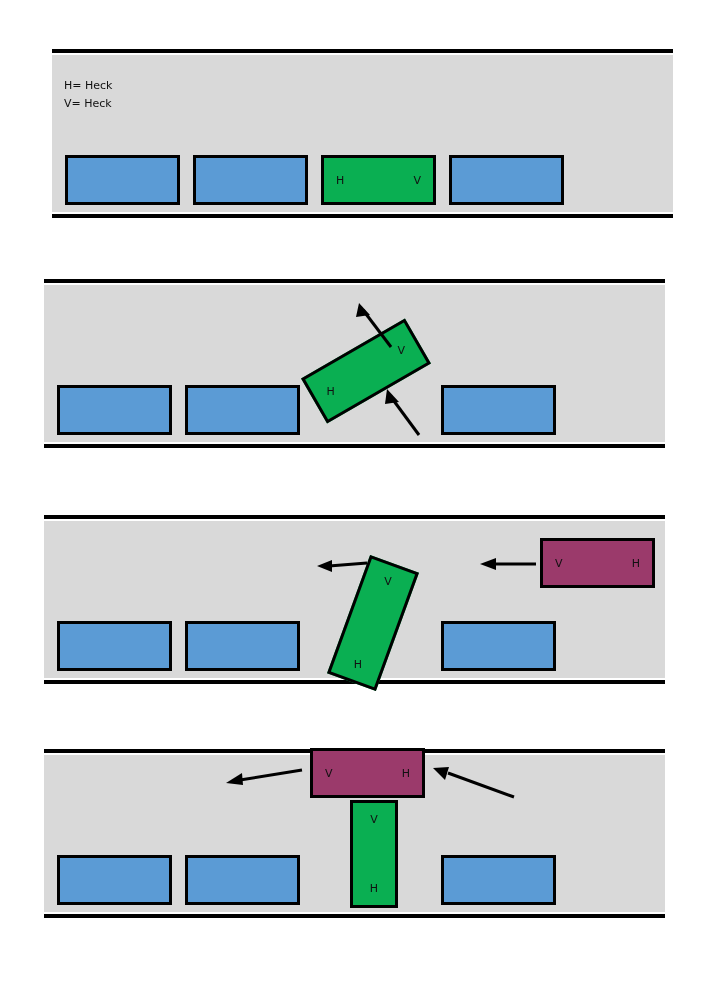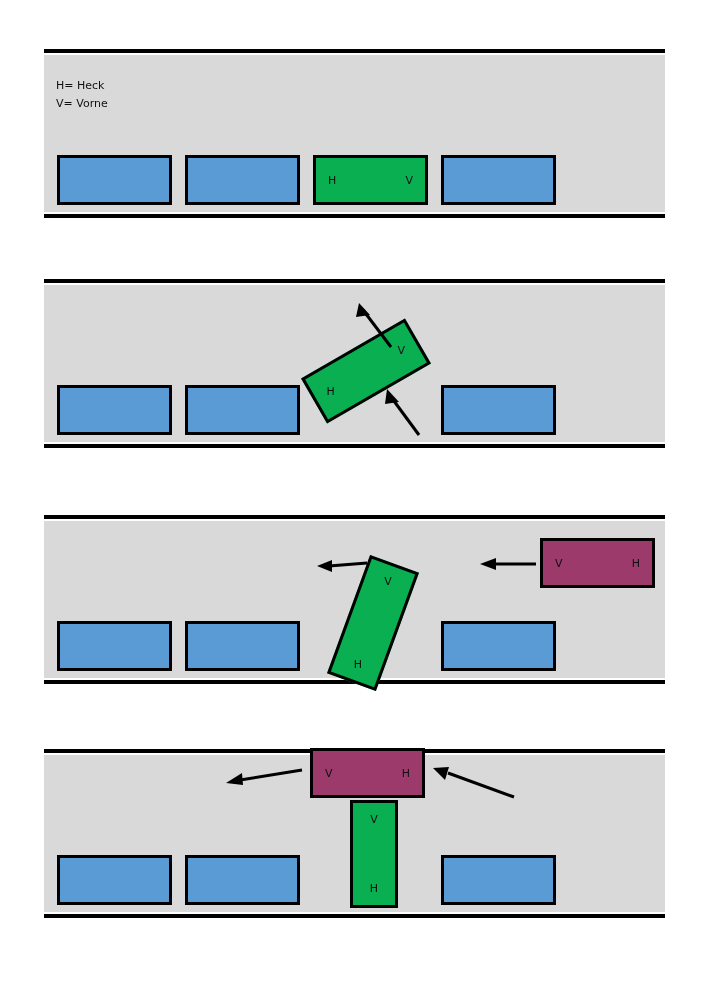--- a/index.html
+++ b/index.html
@@ -90,28 +90,28 @@
   .arrow {
     position: absolute;
     overflow: visible;
   }
 </style>
 </head>
 <body>
 
 <div class="page">
 
-  <div class="panel" style="top:55px; height:157px;">
+  <div class="panel" style="top:55px; height:157px;margin-left:8px;">
     <div class="road"></div>
     <div class="kerb kerb-top"></div>
     <div class="kerb kerb-bottom"></div>
 
     <div class="legend">
       <div>H= Heck</div>
-      <div>V= Vorne</div>
+      <div>V= Heck</div>
     </div>
 
     <div class="car blue" style="left:13px; top:100px; width:115px; height:50px;"></div>
 
     <div class="car blue" style="left:141px; top:100px; width:115px; height:50px;"></div>
 
     <div class="car green" style="left:269px; top:100px; width:115px; height:50px;">
       <span class="tag h-left">H</span>
       <span class="tag h-right">V</span>
     </div>

